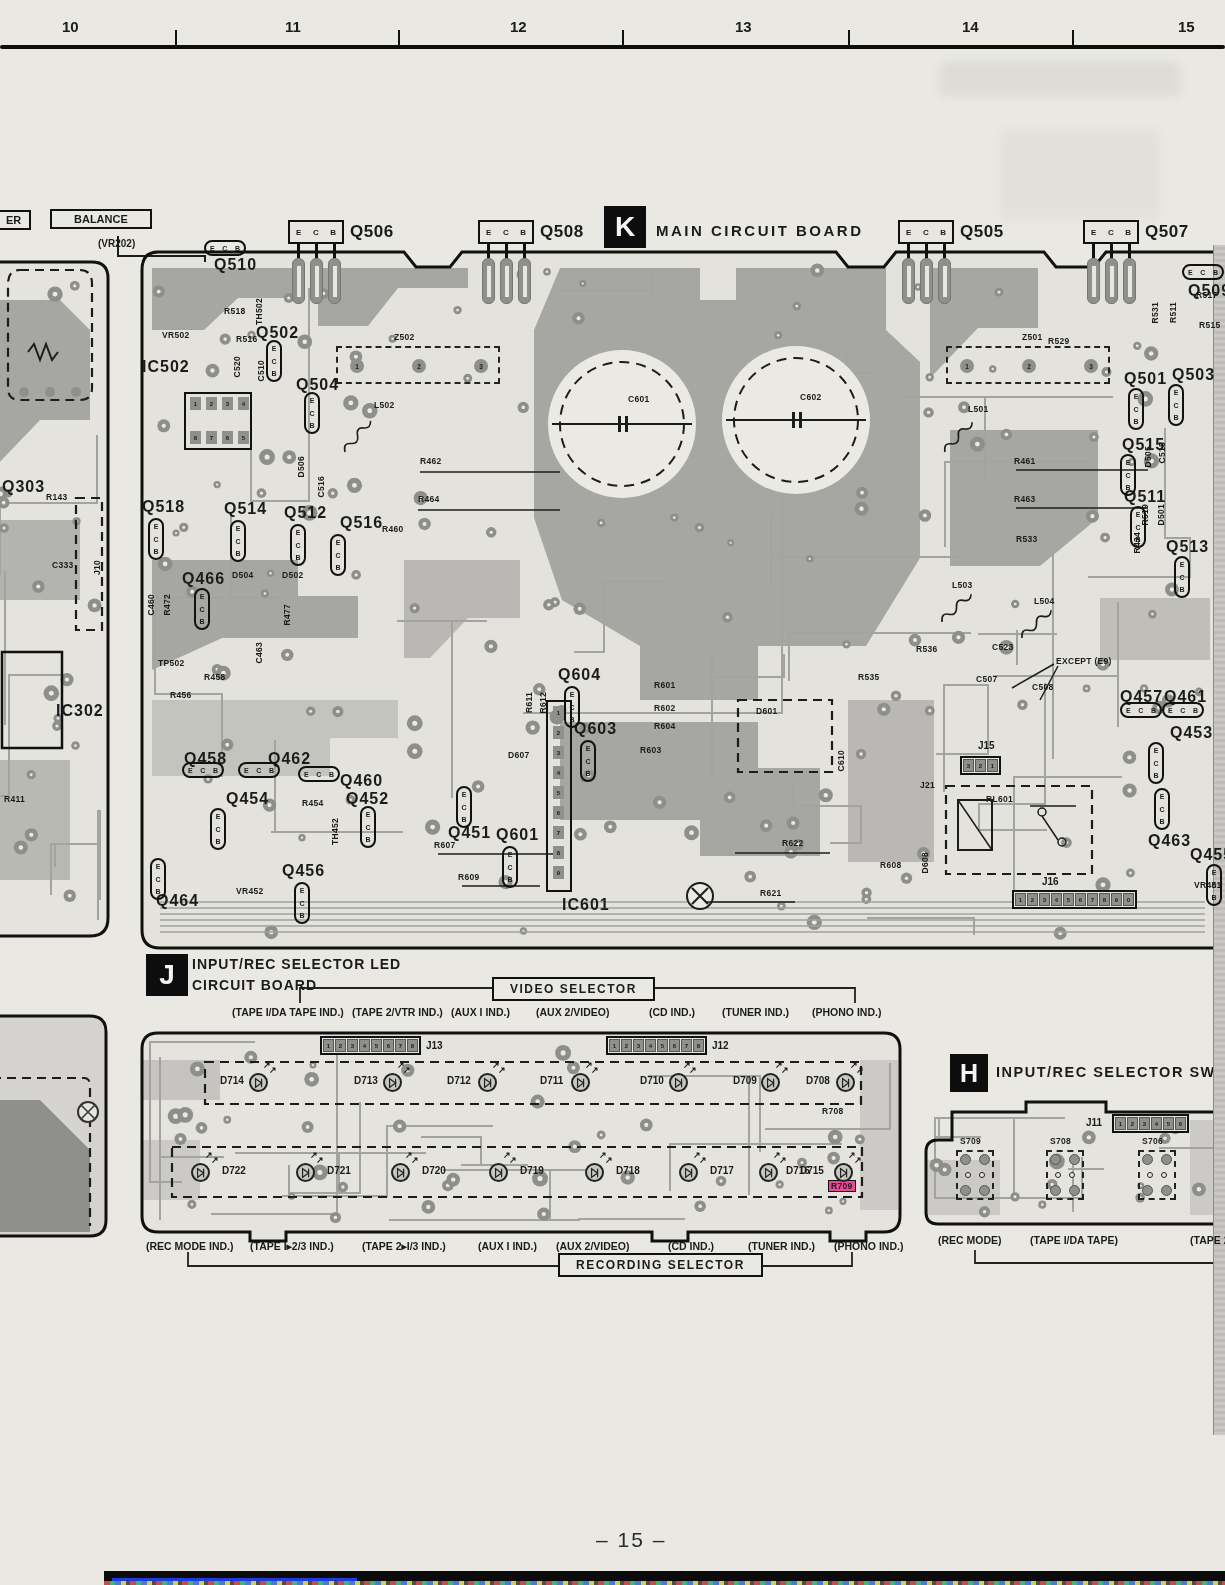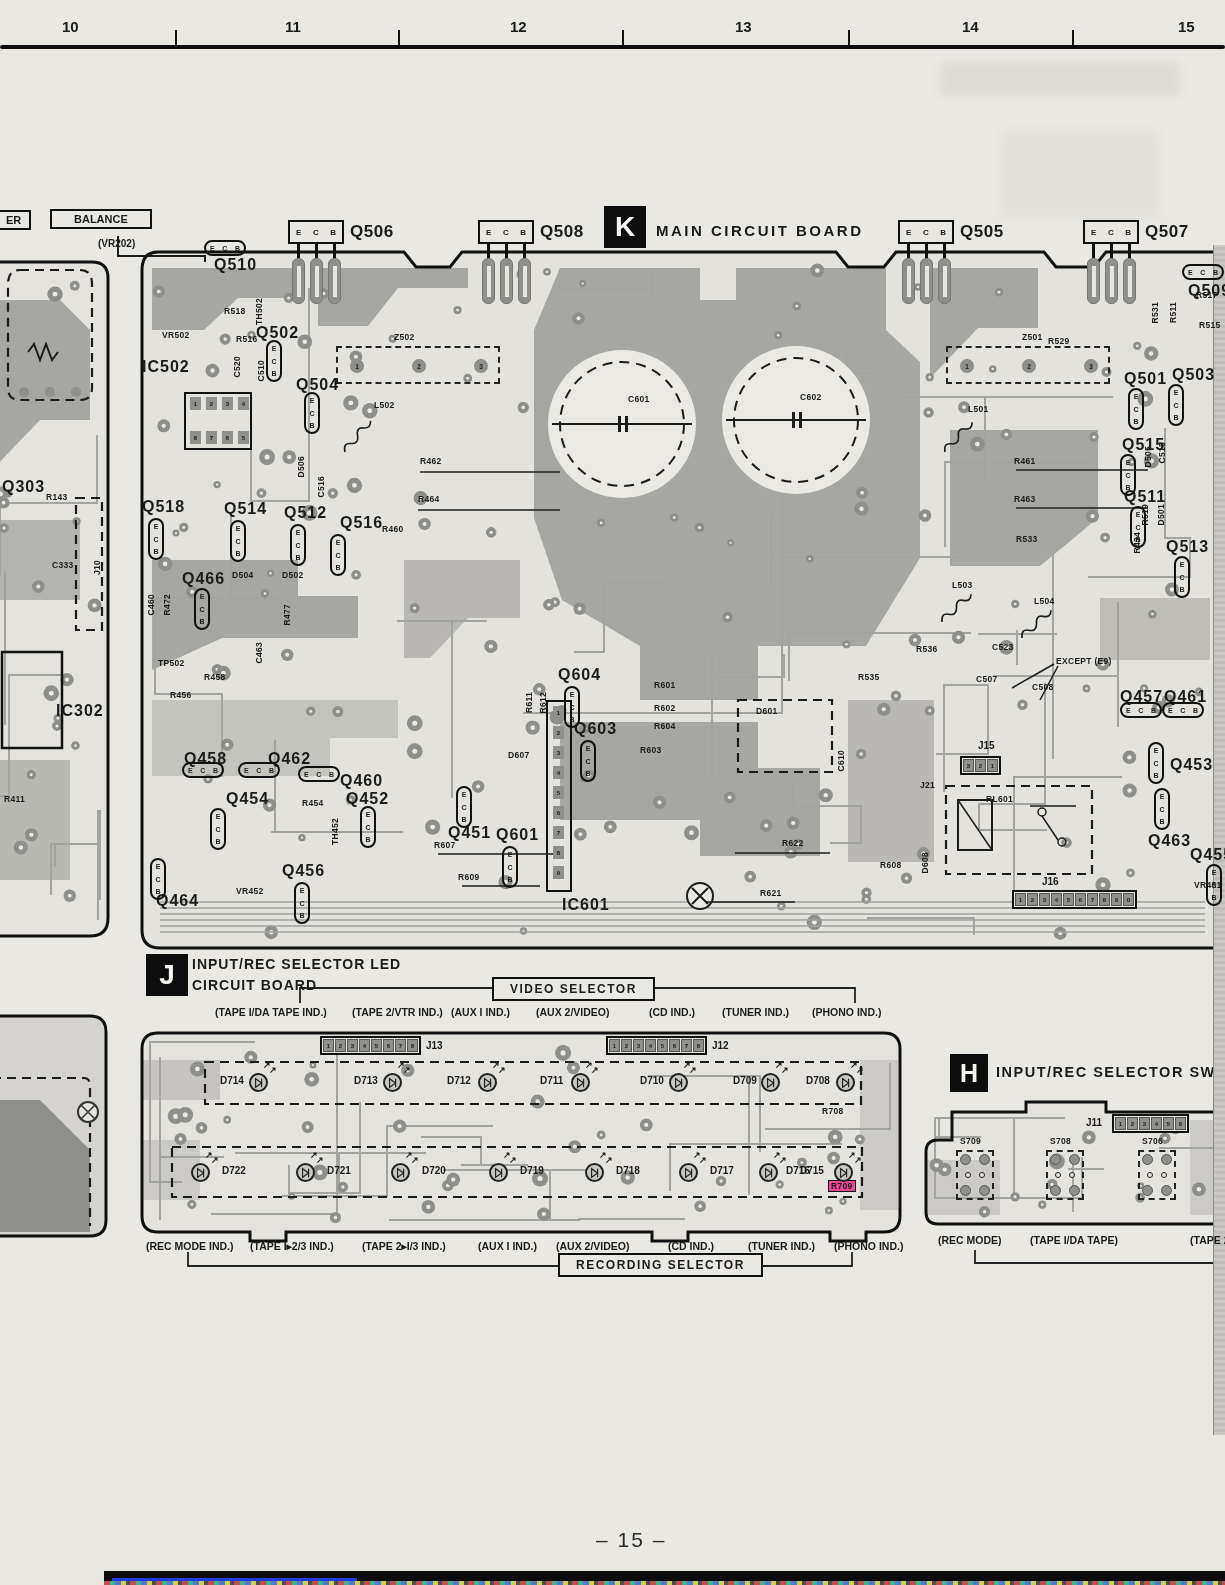--- a/index.html
+++ b/index.html
@@ -709,21 +709,21 @@
     <span class="lbl" style="left: 448px; top: 824px;">Q451</span>
     <span class="lbl" style="left: 282px; top: 862px;">Q456</span>
     <span class="lbl" style="left: 156px; top: 892px;">Q464</span>
     <span class="lbl" style="left: 1124px; top: 370px;">Q501</span>
     <span class="lbl" style="left: 1160px; top: 366px; margin-left: 12px;">Q503</span>
     <span class="lbl" style="left: 1122px; top: 436px;">Q515</span>
     <span class="lbl" style="left: 1124px; top: 488px;">Q511</span>
     <span class="lbl" style="left: 1166px; top: 538px;">Q513</span>
     <span class="lbl" style="left: 1120px; top: 688px;">Q457</span>
     <span class="lbl" style="left: 1164px; top: 688px;">Q461</span>
-    <span class="lbl" style="left: 1170px; top: 724px; margin-top: 32px;">Q453</span>
+    <span class="lbl" style="left: 1170px; top: 724px;">Q453</span>
     <span class="lbl" style="left: 1148px; top: 832px;">Q463</span>
     <span class="lbl" style="left: 1190px; top: 846px;">Q455</span>
     <span class="lbl" style="left: 1188px; top: 282px;">Q509</span>
     <span class="lbs" style="left: 986px; top: 794px;">RL601</span>
     <span class="lbs" style="left: 628px; top: 394px;">C601</span>
     <span class="lbs" style="left: 800px; top: 392px;">C602</span>
     <span class="lbs" style="left: 224px; top: 306px;">R518</span>
     <span class="lbs rot" style="left: 254px; top: 298px;">TH502</span>
     <span class="lbs" style="left: 162px; top: 330px;">VR502</span>
     <span class="lbs" style="left: 236px; top: 334px;">R516</span>
@@ -1203,21 +1203,21 @@
     <span class="lbm" style="left: 786px; top: 1165px;">D716</span>
     <div class="led" style="left: 834px; top: 1163px;">
       <svg width="12" height="12" viewBox="0 0 14 14">
         <path d="M3 2 L3 12 L10 7 Z" fill="none" stroke="#222" stroke-width="1.4"></path>
         <line x1="10" y1="2" x2="10" y2="12" stroke="#222" stroke-width="1.4"></line>
       </svg>
     </div>
     <span class="ray" style="left: 848px; top: 1150px;">↗</span>
     <span class="ray" style="left: 854px; top: 1155px;">↗</span>
     <span class="lbm" style="left: 800px; top: 1165px;">D715</span>
-    <span class="cap" style="left: 215px; top: 1006px;">(TAPE I/DA TAPE IND.)</span>
+    <span class="cap" style="left: 232px; top: 1006px;">(TAPE I/DA TAPE IND.)</span>
     <span class="cap" style="left: 352px; top: 1006px;">(TAPE 2/VTR IND.)</span>
     <span class="cap" style="left: 451px; top: 1006px;">(AUX I IND.)</span>
     <span class="cap" style="left: 536px; top: 1006px;">(AUX 2/VIDEO)</span>
     <span class="cap" style="left: 649px; top: 1006px;">(CD IND.)</span>
     <span class="cap" style="left: 722px; top: 1006px;">(TUNER IND.)</span>
     <span class="cap" style="left: 812px; top: 1006px;">(PHONO IND.)</span>
     <span class="cap" style="left: 146px; top: 1240px;">(REC MODE IND.)</span>
     <span class="cap" style="left: 250px; top: 1240px;">(TAPE I▸2/3 IND.)</span>
     <span class="cap" style="left: 362px; top: 1240px;">(TAPE 2▸I/3 IND.)</span>
     <span class="cap" style="left: 478px; top: 1240px;">(AUX I IND.)</span>

